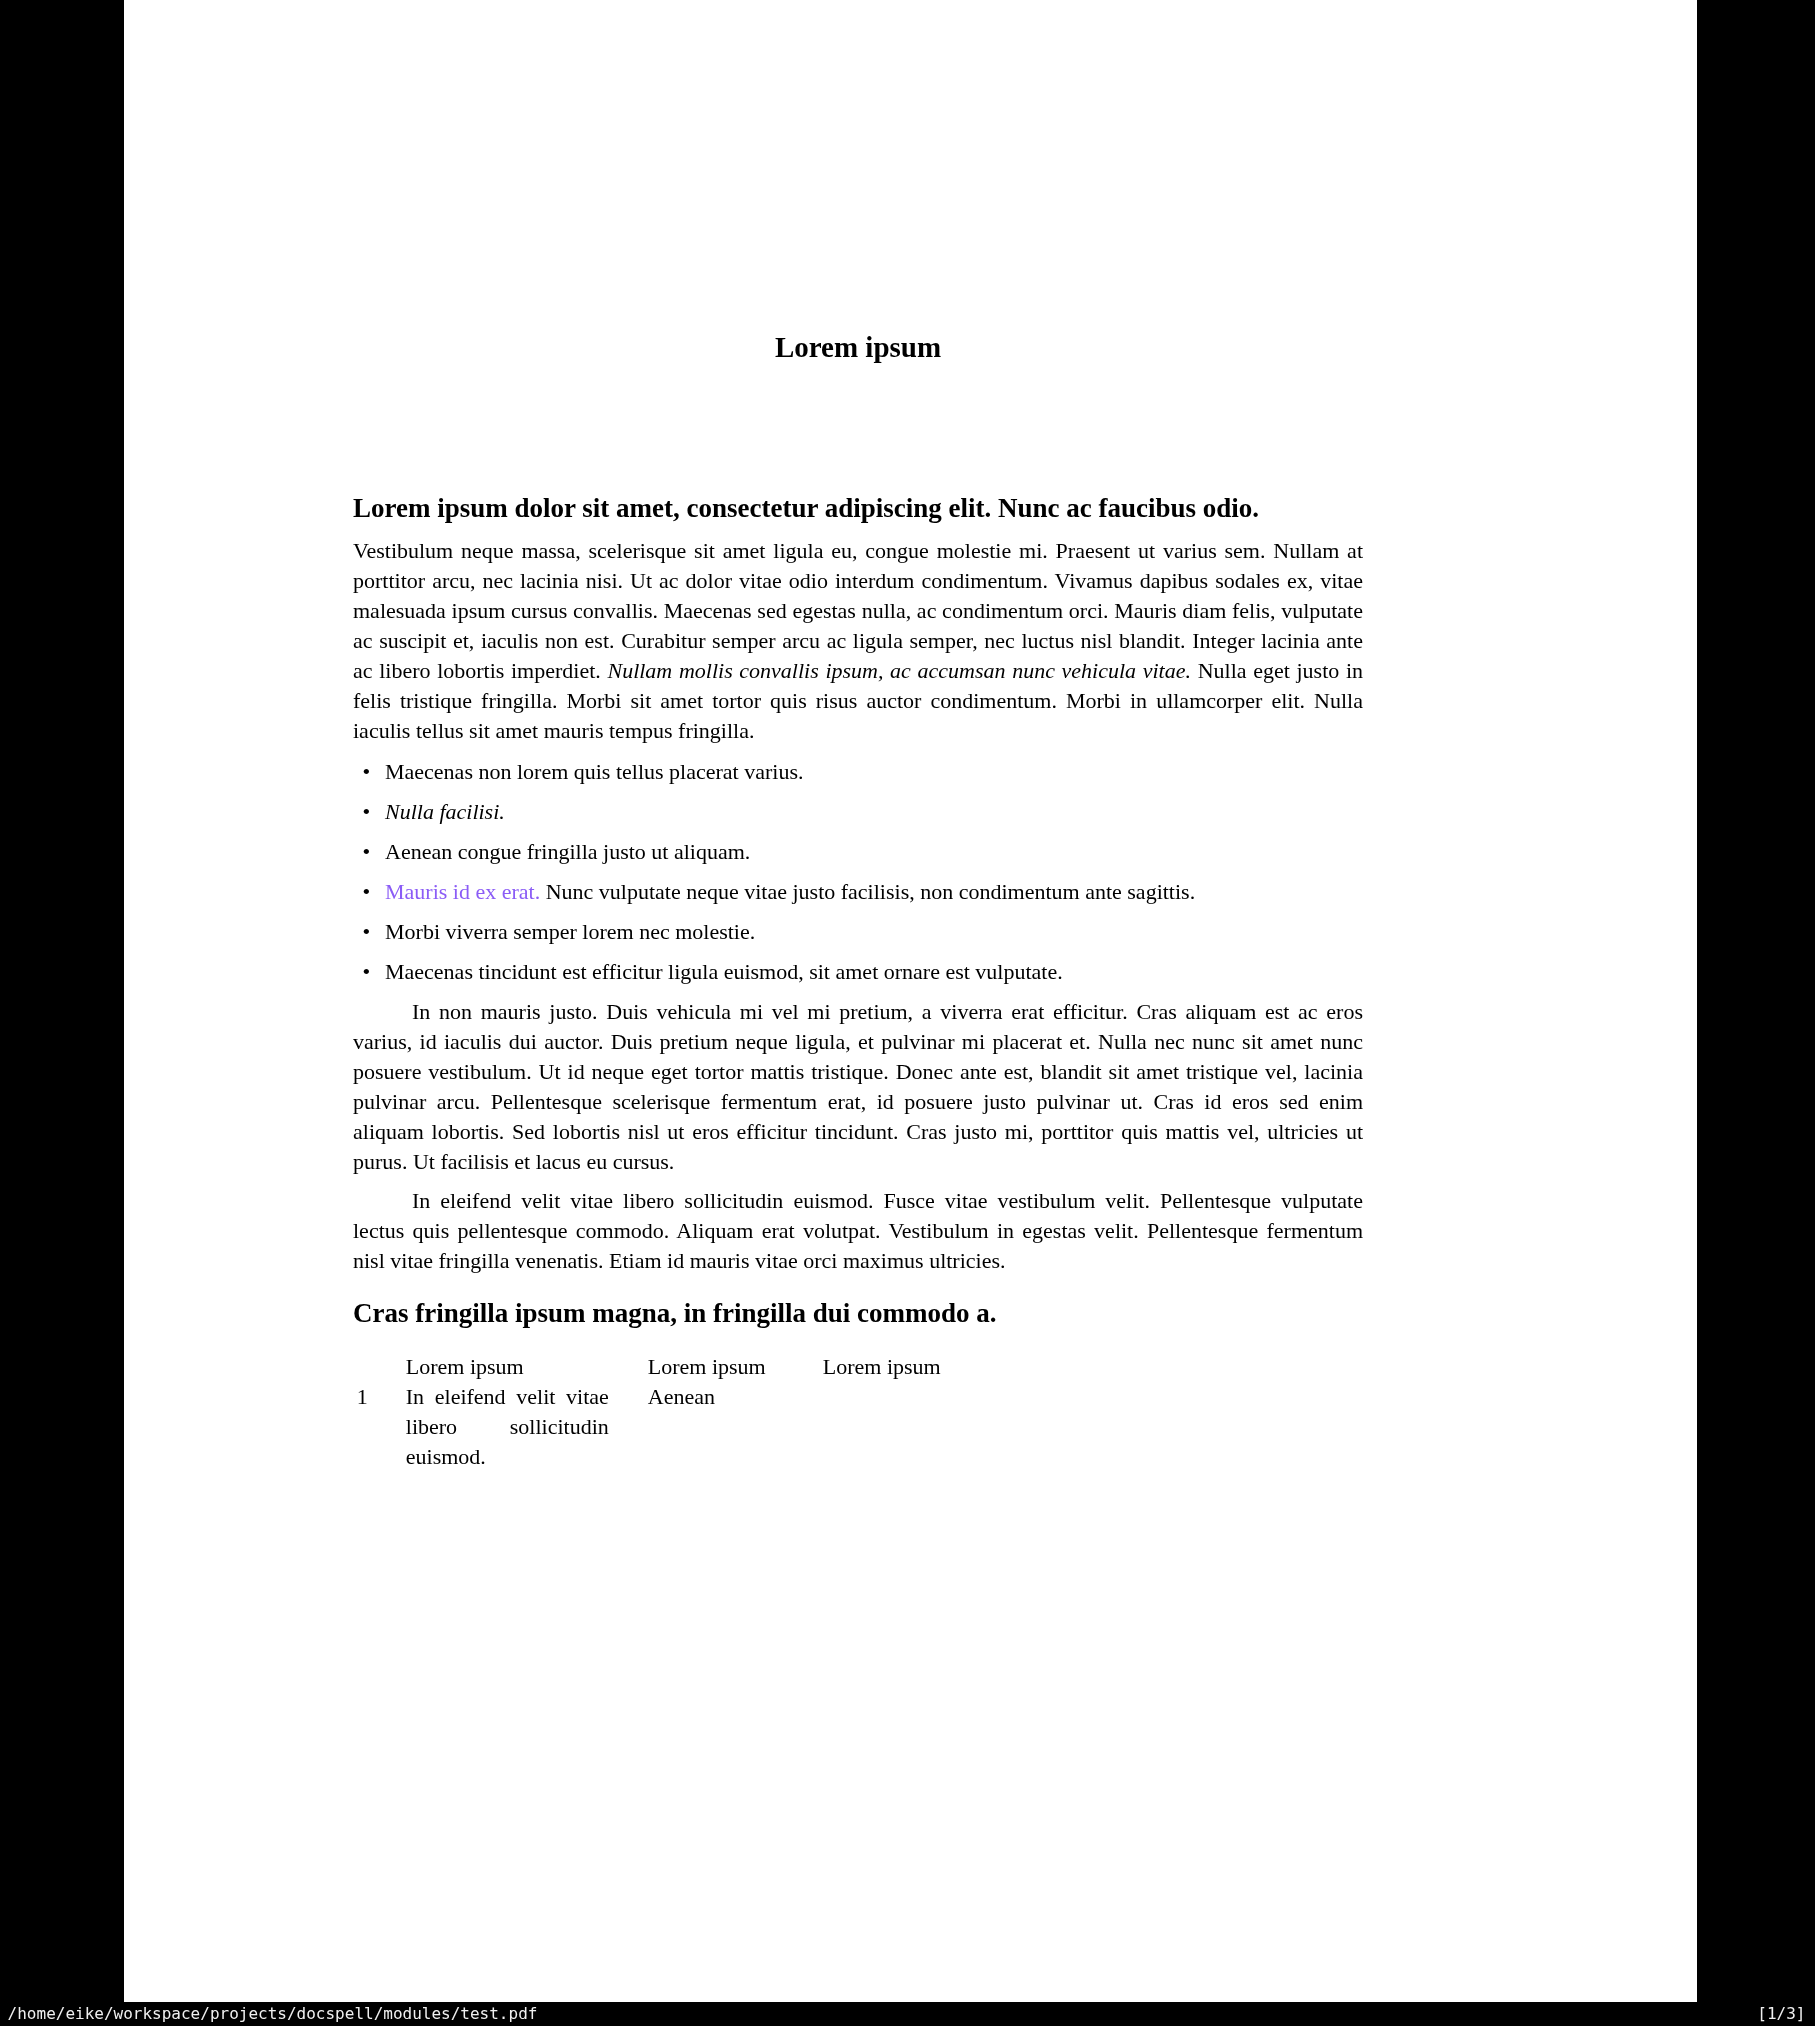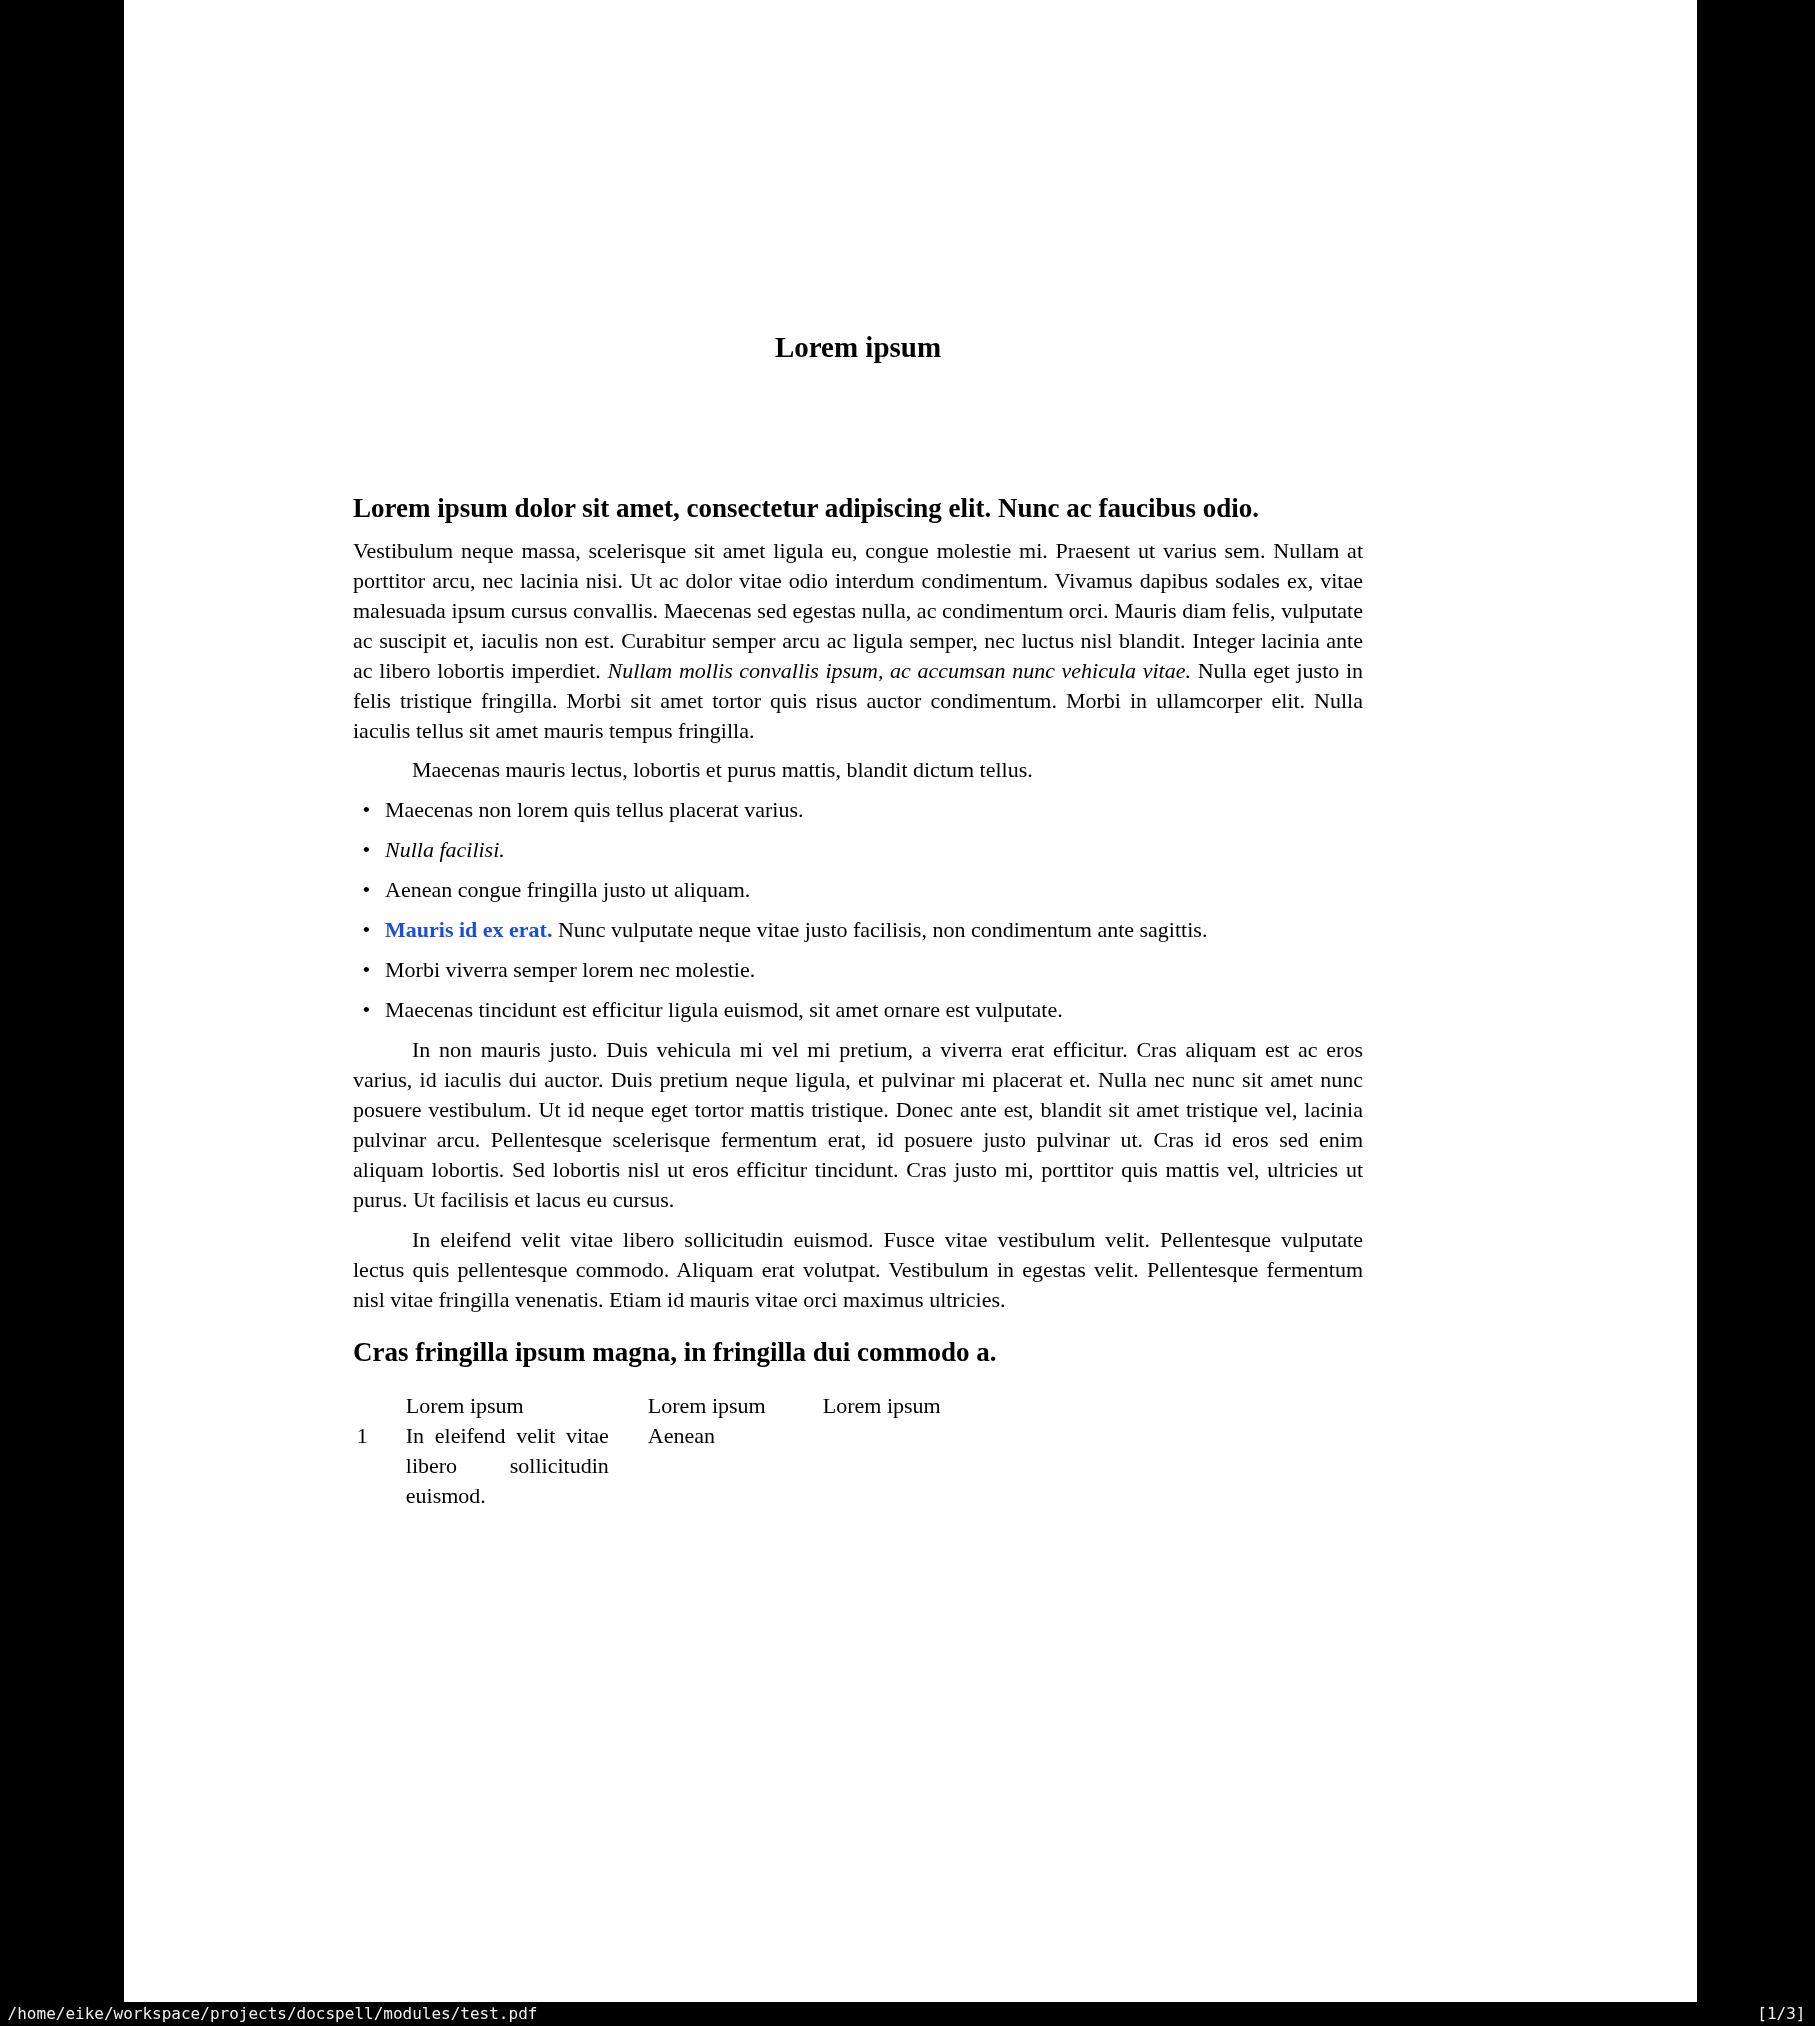--- a/index.html
+++ b/index.html
@@ -47,24 +47,23 @@
   }
   .h1 { margin: 127px 0 12.3px 0; }
   .h2 { margin: 21px 0 23px 0; }
   p { margin: 0; text-align: justify; }
   .p1 { margin-top: 0; }
   .p-indent { text-indent: 59px; margin-top: 8.5px; }
   .p-after { text-indent: 59px; margin-top: 9.5px; }
   .bold { font-weight: normal; margin-top: 28px; }
   .italic { font-style: italic; }
   a.doc-link, .doc-link {
-    color: #1d4ed8;
+    color: #8b5cf6;
     text-decoration: none;
     cursor: pointer;
-    font-weight: bold;
   }
   ul.blist {
     list-style: none;
     margin: 10.4px 0 0 0;
     padding: 0;
   }
   ul.blist li {
     position: relative;
     padding-left: 32px;
     margin-bottom: 10px;
@@ -115,21 +114,20 @@
 
 <div class="page">
   <div class="content">
 
     <div class="doc-title">Lorem ipsum</div>
 
     <div class="sec-heading h1">Lorem ipsum dolor sit amet, consectetur adipiscing elit. Nunc ac faucibus odio.</div>
 
     <p class="p1"><span>Vestibulum neque massa, scelerisque sit amet ligula eu, congue molestie mi. Praesent ut varius sem. Nullam at porttitor arcu, nec lacinia nisi. Ut ac dolor vitae odio interdum condimentum. </span><span class="bold">Vivamus dapibus sodales ex, vitae malesuada ipsum cursus convallis. Maecenas sed egestas nulla, ac condimentum orci.</span><span> Mauris diam felis, vulputate ac suscipit et, iaculis non est. Curabitur semper arcu ac ligula semper, nec luctus nisl blandit. Integer lacinia ante ac libero lobortis imperdiet. </span><span class="italic">Nullam mollis convallis ipsum, ac accumsan nunc vehicula vitae.</span><span> Nulla eget justo in felis tristique fringilla. Morbi sit amet tortor quis risus auctor condimentum. Morbi in ullamcorper elit. Nulla iaculis tellus sit amet mauris tempus fringilla.</span></p>
 
-    <p class="p-indent">Maecenas mauris lectus, lobortis et purus mattis, blandit dictum tellus.</p>
 
     <ul class="blist">
       <li><span class="bullet-dot">•</span><span class="bold">Maecenas non lorem quis tellus placerat varius.</span></li>
       <li><span class="bullet-dot">•</span><span class="italic">Nulla facilisi.</span></li>
       <li><span class="bullet-dot">•</span><span>Aenean congue fringilla justo ut aliquam.</span></li>
       <li><span class="bullet-dot">•</span><span class="doc-link">Mauris id ex erat.</span><span> Nunc vulputate neque vitae justo facilisis, non condimentum ante sagittis.</span></li>
       <li><span class="bullet-dot">•</span><span>Morbi viverra semper lorem nec molestie.</span></li>
       <li><span class="bullet-dot">•</span><span>Maecenas tincidunt est efficitur ligula euismod, sit amet ornare est vulputate.</span></li>
     </ul>
 

